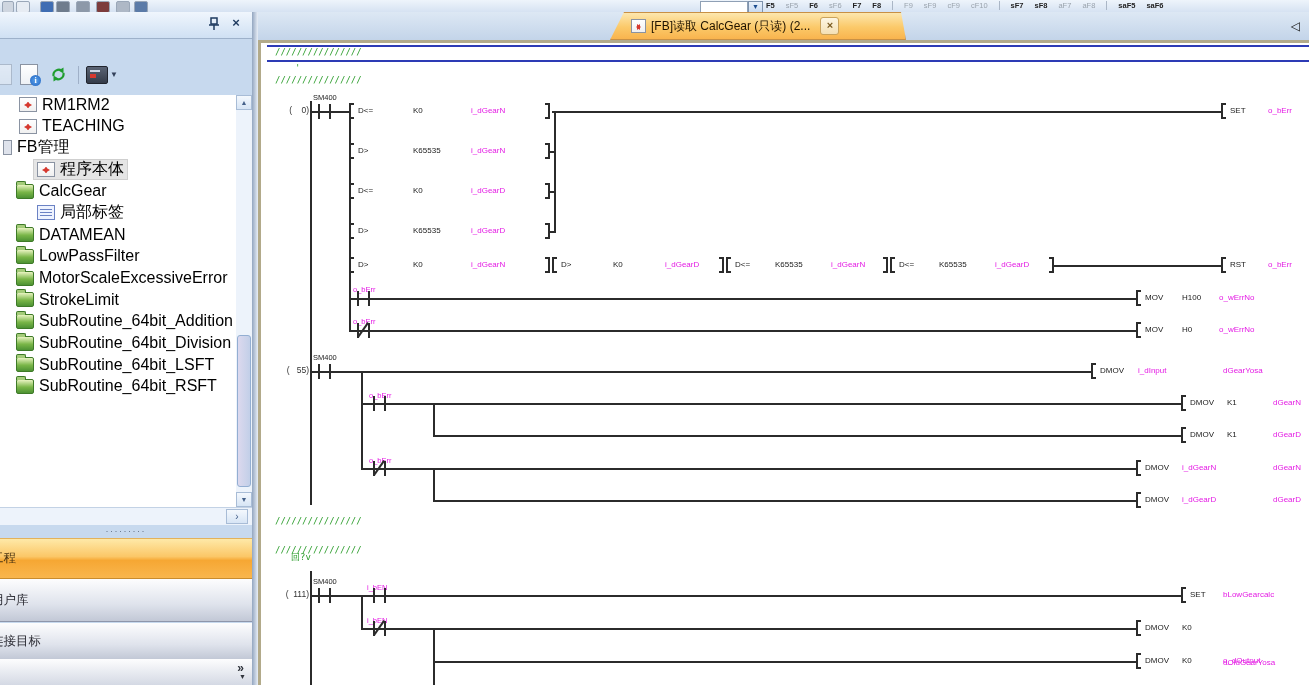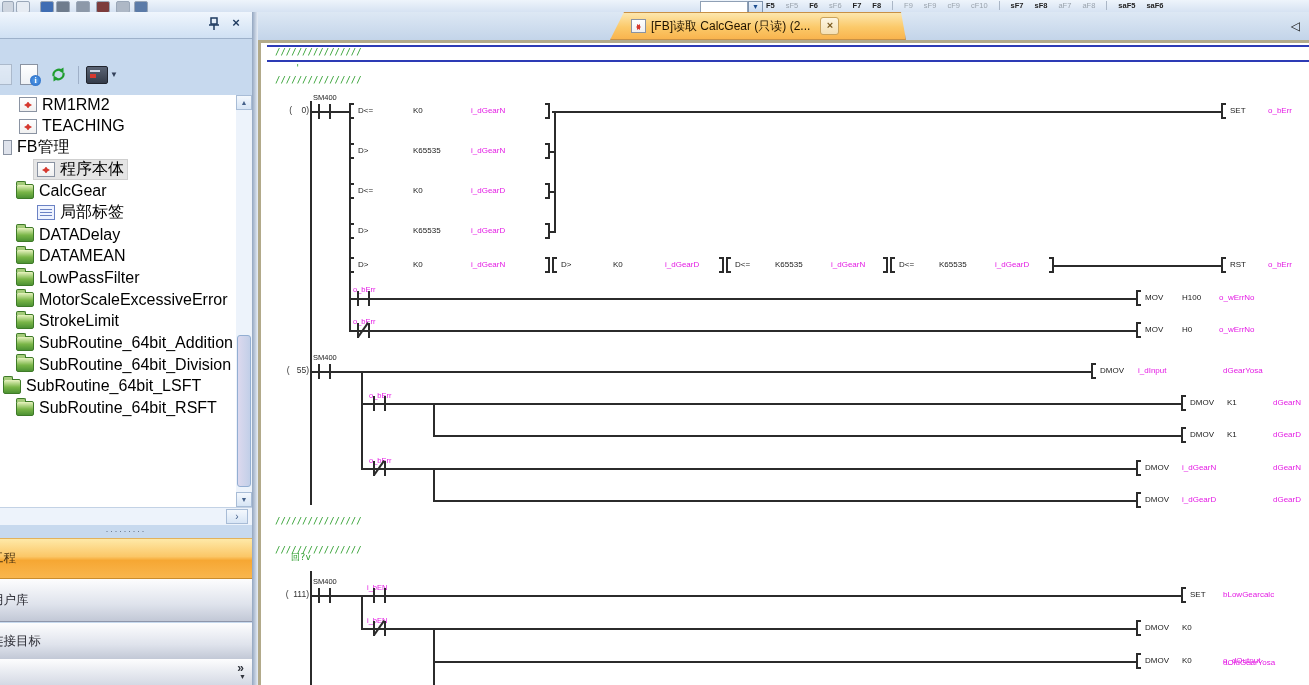--- a/index.html
+++ b/index.html
@@ -244,26 +244,20 @@
       </div>
     <div class="trow" style="padding-left:34px">
         <span class="rowinner">
           <span class="ticon" data-icon="label"></span>
           <span>局部标签</span>
         </span>
       </div>
     <div class="trow" style="padding-left:13px">
         <span class="rowinner">
           <span class="ticon" data-icon="folder"></span>
-          <span>DATADelay</span>
-        </span>
-      </div>
-    <div class="trow" style="padding-left:13px">
-        <span class="rowinner">
-          <span class="ticon" data-icon="folder"></span>
           <span>DATAMEAN</span>
         </span>
       </div>
     <div class="trow" style="padding-left:13px">
         <span class="rowinner">
           <span class="ticon" data-icon="folder"></span>
           <span>LowPassFilter</span>
         </span>
       </div>
     <div class="trow" style="padding-left:13px">
@@ -283,21 +277,21 @@
           <span class="ticon" data-icon="folder"></span>
           <span>SubRoutine_64bit_Addition</span>
         </span>
       </div>
     <div class="trow" style="padding-left:13px">
         <span class="rowinner">
           <span class="ticon" data-icon="folder"></span>
           <span>SubRoutine_64bit_Division</span>
         </span>
       </div>
-    <div class="trow" style="">
+    <div class="trow" style="padding-left:13px">
         <span class="rowinner">
           <span class="ticon" data-icon="folder"></span>
           <span>SubRoutine_64bit_LSFT</span>
         </span>
       </div>
     <div class="trow" style="padding-left:13px">
         <span class="rowinner">
           <span class="ticon" data-icon="folder"></span>
           <span>SubRoutine_64bit_RSFT</span>
         </span>

